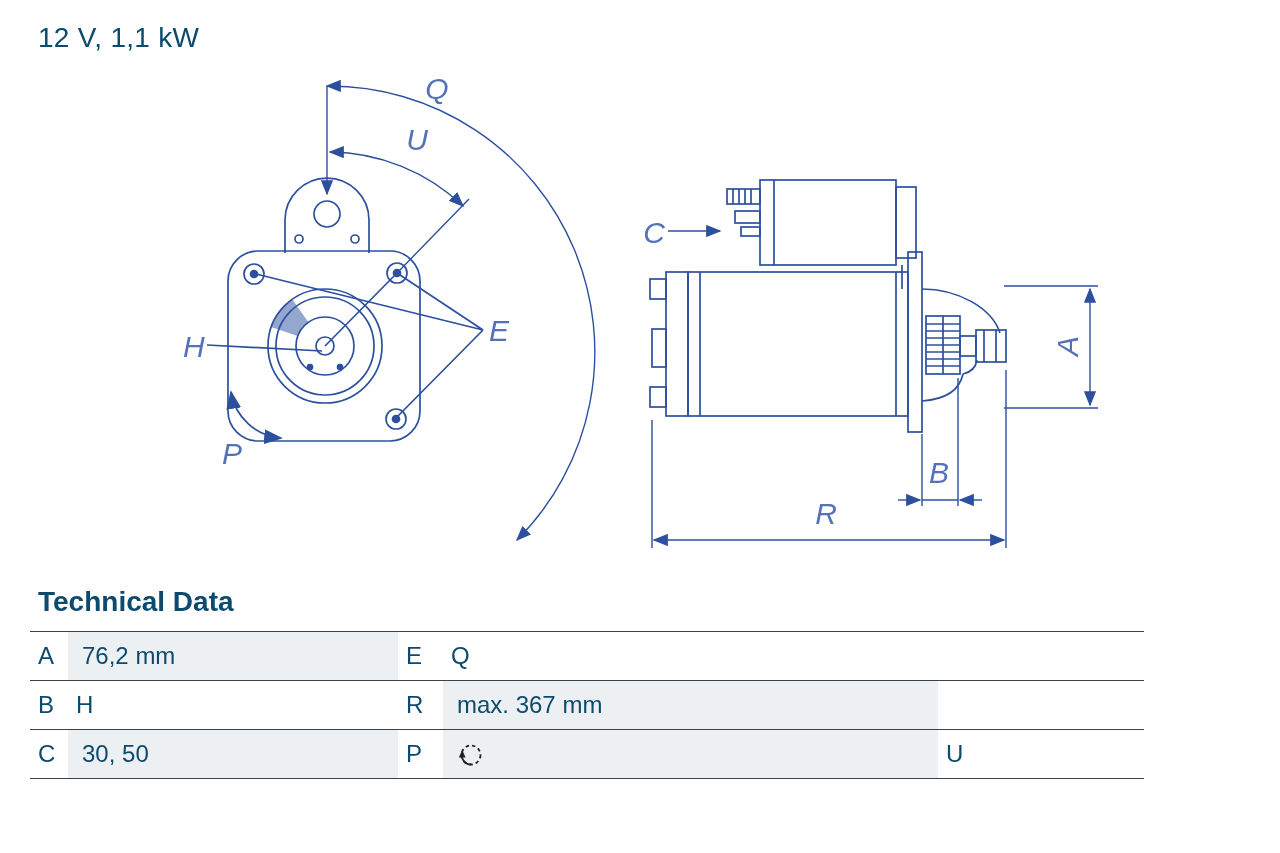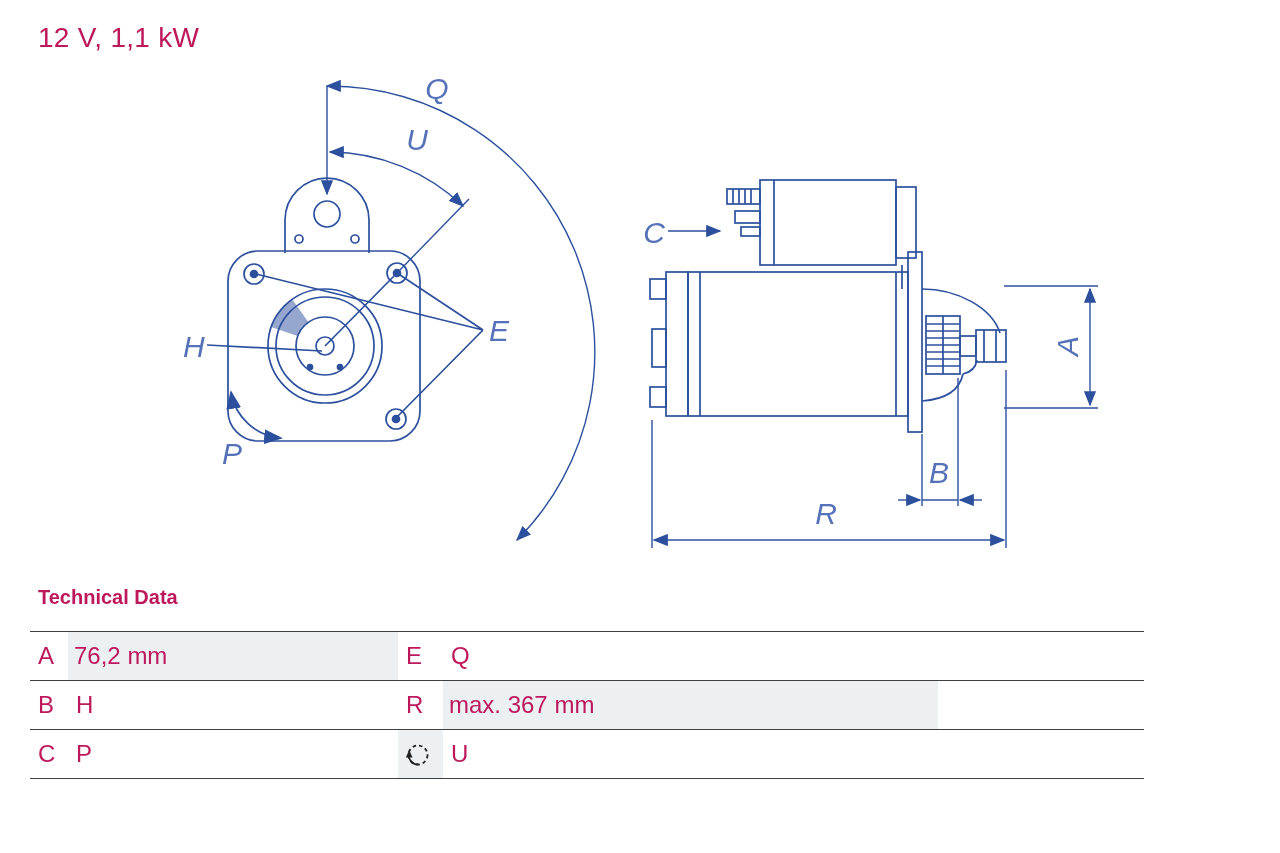--- a/index.html
+++ b/index.html
@@ -1,26 +1,26 @@
 <!DOCTYPE html>
 <html><head>
 <meta charset="utf-8">
 <style>
   html,body{margin:0;padding:0;background:#ffffff;}
   .page{position:relative;width:1144px;height:853px;background:#ffffff;overflow:hidden;
-        font-family:"Liberation Sans",sans-serif;color:#be185d;}
+        font-family:"Liberation Sans",sans-serif;color:#0c4a6e;}
   .title{position:absolute;left:38px;top:22px;font-size:28px;letter-spacing:.3px;}
   .diagram-svg{position:absolute;left:0;top:0;}
-  .tech-heading{position:absolute;left:38px;top:586px;font-size:20px;font-weight:bold;}
+  .tech-heading{position:absolute;left:38px;top:586px;font-size:28px;font-weight:bold;}
   .ttable{position:absolute;left:30px;top:631px;width:1223px;border-bottom:1.5px solid #404040;}
   .trow{display:grid;grid-template-columns:38px 330px 45px 495px 45px 270px;height:48px;
         border-top:1.5px solid #404040;}
   .cell{display:flex;align-items:center;font-size:24px;height:100%;}
   .k{padding-left:8px;background:#ffffff;}
-  .v{padding-left:6px;background:#edf0f3;}
+  .v{padding-left:14px;background:#edf0f3;}
   .rot-icon{display:inline-block;}
   svg text.dlabel{font-family:"Liberation Sans",sans-serif;font-size:30px;font-style:italic;fill:#5572b9;}
 </style>
 </head>
 <body>
 
 <div class="page">
 
   <div class="title">12 V, 1,1 kW</div>
 
@@ -146,20 +146,21 @@
       <div class="cell k">Q</div>
     </div>
     <div class="trow">
       <div class="cell k">B</div>
       <div class="cell k">H</div>
       <div class="cell k">R</div>
       <div class="cell v">max. 367 mm</div>
     </div>
     <div class="trow">
       <div class="cell k">C</div>
+      <div class="cell v">30, 50</div>
       <div class="cell k">P</div>
       <div class="cell v">
         <svg class="rot-icon" width="28" height="28" viewBox="0 0 28 28">
           <circle cx="14" cy="15" r="9.5" fill="none" stroke="#222222" stroke-width="1.8" stroke-dasharray="3.5 3"></circle>
           <path d="M 5.2 18 A 9.5 9.5 0 0 0 14 24.5" fill="none" stroke="#222222" stroke-width="1.8"></path>
           <polygon points="1.8,17.5 8.6,17.5 5.2,10" fill="#222222"></polygon>
         </svg>
         <span></span>
       </div>
       <div class="cell k">U</div>

